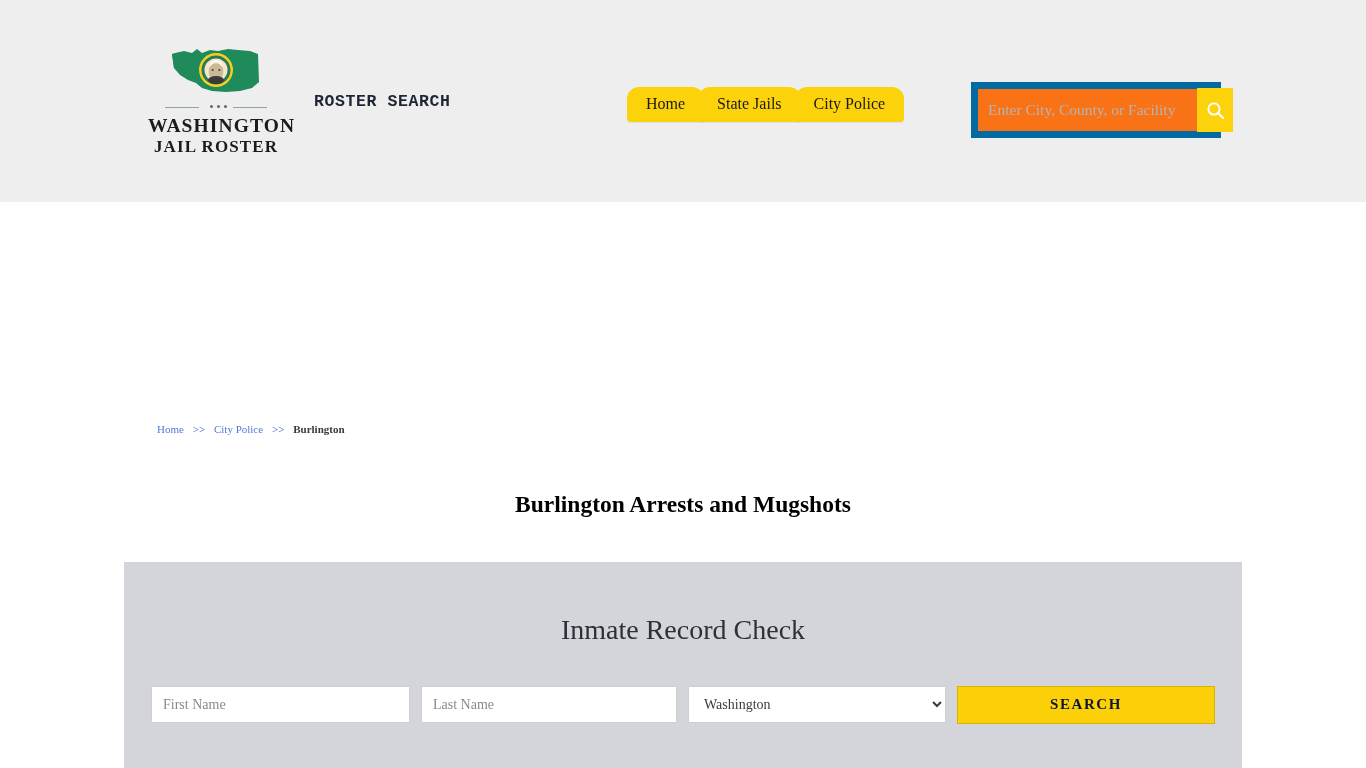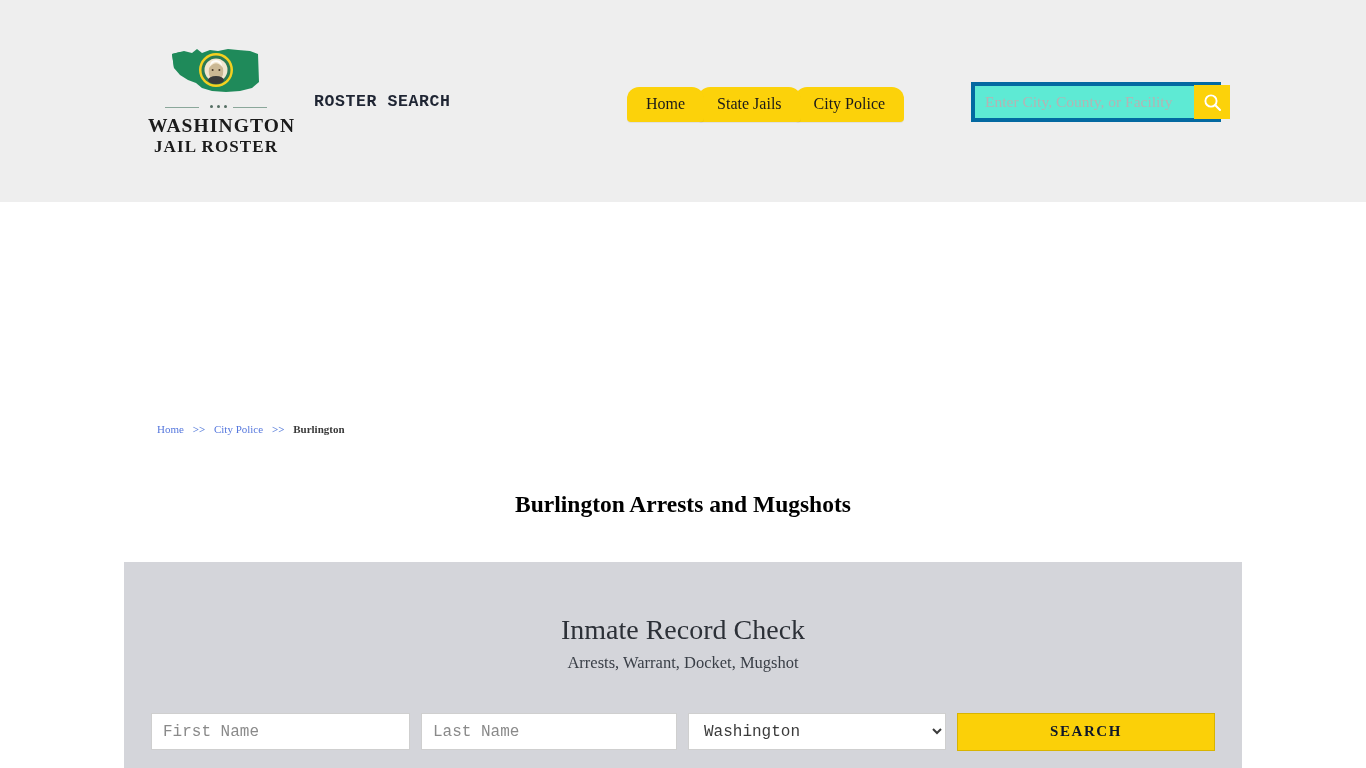--- a/index.html
+++ b/index.html
@@ -119,24 +119,24 @@
   .nav-tab:nth-child(1) { z-index: 3; }
   .nav-tab:nth-child(2) { z-index: 2; }
   .nav-tab:nth-child(3) { z-index: 1; }
 
   
   .header-search {
     position: absolute;
     left: 971px;
     top: 82px;
     width: 250px;
-    height: 40px;
-    display: flex;
-    background: #5eead4;
-    border: 4px solid #0369a1;
+    height: 56px;
+    display: flex;
+    background: #f97316;
+    border: 7px solid #0369a1;
   }
   .header-search input {
     flex: 1 1 auto;
     border: none;
     outline: none;
     background: transparent;
     padding: 0 10px;
     font-family: "Liberation Serif", "DejaVu Serif", serif;
     font-size: 15.5px;
     color: #444;
@@ -217,22 +217,22 @@
   }
   .panel-form {
     display: flex;
     align-items: center;
     margin: 40px 27px 0 27px;
   }
   .panel-form .fld {
     height: 37px;
     border: 1px solid #cfcfcf;
     background: #fff;
-    font-family: Liberation Mono, monospace;
-    font-size: 16px;
+    font-family: Liberation Serif, serif;
+    font-size: 14px;
     color: #3b3b3b;
     padding: 0 11px;
     outline: none;
   }
   .panel-form .fld::placeholder { color: #8a8a8a; }
   .fld-first { width: 259px; margin-right: 11px; }
   .fld-last  { width: 256px; margin-right: 11px; }
   .fld-state { width: 258px; margin-right: 11px; }
   .search-submit {
     width: 258px;
@@ -309,21 +309,20 @@
     <span class="sep">&gt;&gt;</span>
     <a href="#">City Police</a>
     <span class="sep">&gt;&gt;</span>
     <span class="current">Burlington</span>
   </div>
 
   <h1 class="page-title">Burlington Arrests and Mugshots</h1>
 
   <section class="record-panel">
     <div class="panel-title">Inmate Record Check</div>
-    <div class="panel-subtitle">Arrests, Warrant, Docket, Mugshot</div>
 
     <form class="panel-form">
       <input class="fld fld-first" type="text" placeholder="First Name" style="">
       <input class="fld fld-last" type="text" placeholder="Last Name" style="">
       <select class="fld fld-state">
         <option>Washington</option>
       </select>
       <button class="search-submit" type="button">SEARCH</button>
     </form>
 

